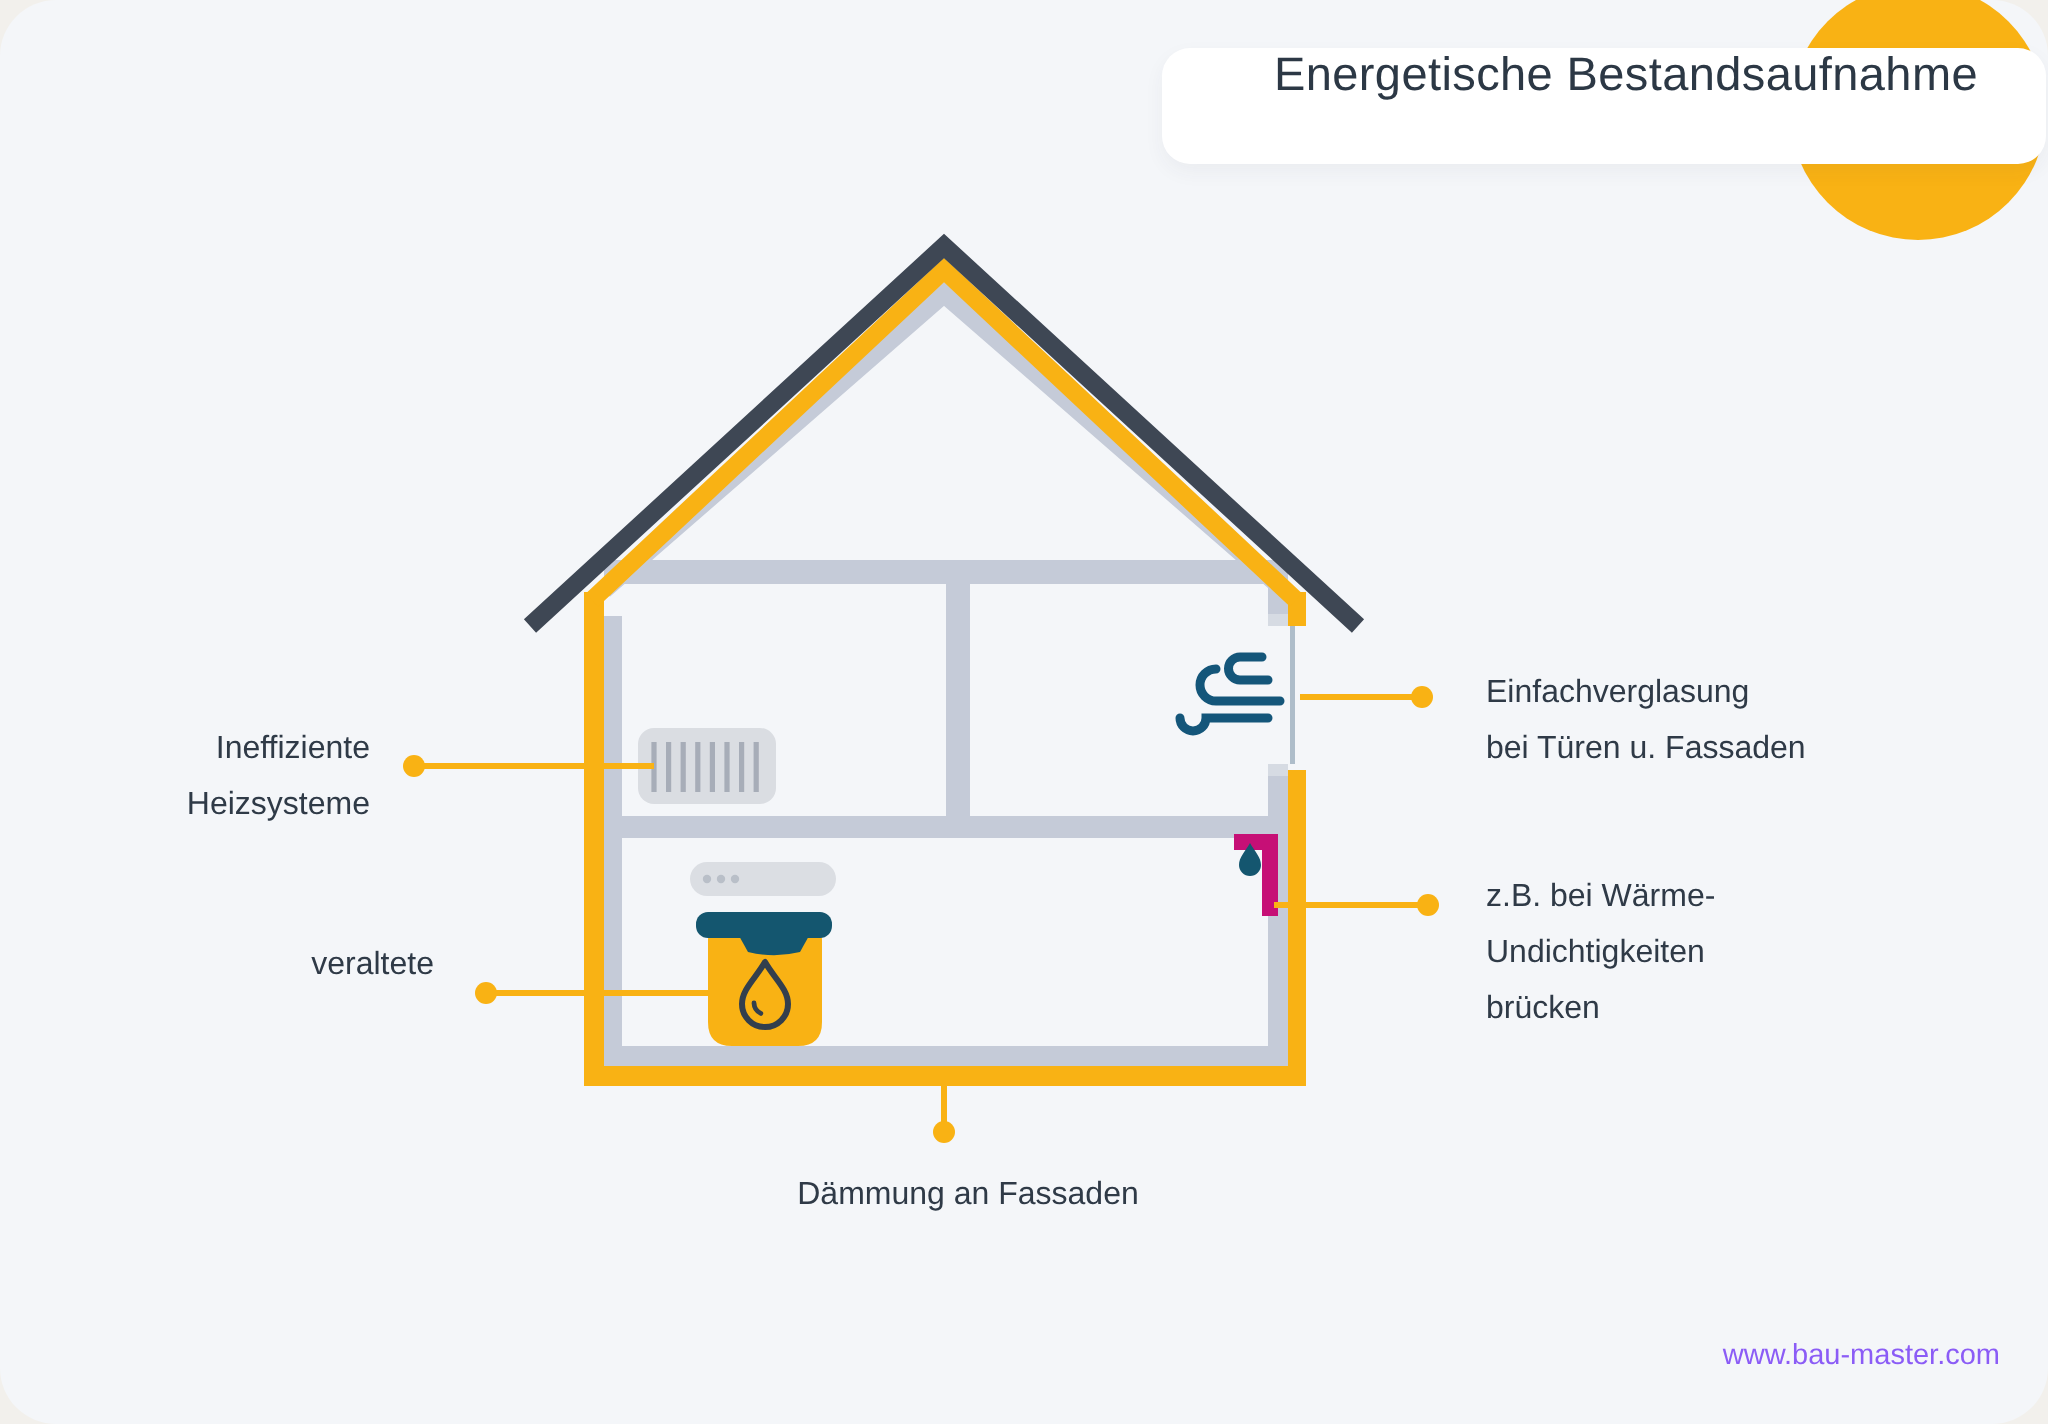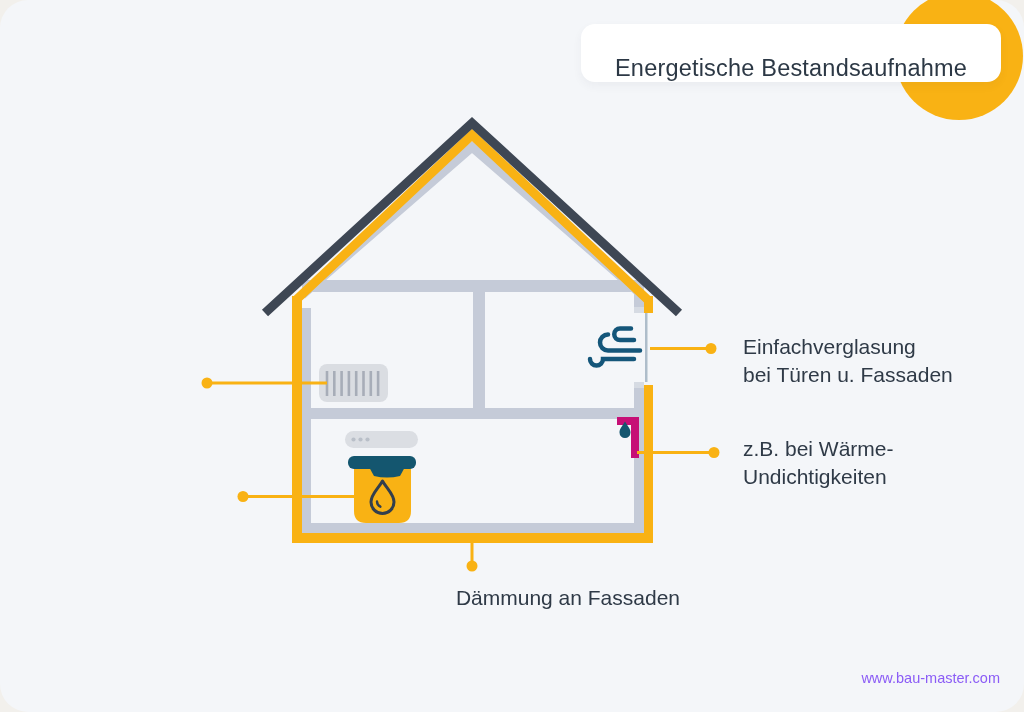--- a/index.html
+++ b/index.html
@@ -18,27 +18,28 @@
     position:absolute;inset:0;background:var(--card-bg);
     border-radius:28px;overflow:hidden;
   }
   .blob{
     position:absolute;left:895px;top:-8px;width:128px;height:128px;
     border-radius:50%;background:var(--accent-yellow);
   }
   .title-box{
     position:absolute;left:581px;top:24px;width:420px;height:58px;
     background:#ffffff;border-radius:14px;
-    display:flex;align-items:flex-end;justify-content:center;
+    display:flex;align-items:flex-start;justify-content:center;
     font-size:23.5px;letter-spacing:.2px;color:#2C3845;
     box-shadow:0 4px 10px rgba(50,60,80,.05);
+    padding-left:22px;
   }
   .house-svg{position:absolute;left:0;top:0;}
   .label{
-    position:absolute;font-size:21px;line-height:28px;color:var(--text-dark);
+    position:absolute;font-size:16px;line-height:28px;color:var(--text-dark);
   }
   .label span{display:block;}
   .lbl-right{text-align:right;}
   .lbl-center{text-align:center;}
   .footer{
     position:absolute;top:670px;right:24px;font-size:14.5px;color:#8b5cf6;
   }
   
   .f-yellow{fill:var(--accent-yellow);} .s-yellow{stroke:var(--accent-yellow);fill:none;}
   .f-wall{fill:var(--wall-gray);} .s-roofdark{stroke:var(--roof-dark);fill:none;}
@@ -151,33 +152,39 @@
     <g>
       <line class="conn" x1="637" y1="452.5" x2="714" y2="452.5"></line>
       <circle class="f-yellow" cx="714" cy="452.5" r="5.5"></circle>
     </g>
     <g>
       <line class="conn" x1="472" y1="541" x2="472" y2="566"></line>
       <circle class="f-yellow" cx="472" cy="566" r="5.5"></circle>
     </g>
   </svg>
 
+  <div class="label lbl-right" style="right:839px;top:361px;">
+    <span>Ineffiziente</span>
+    <span>Heizsysteme</span>
+  </div>
 
   <div class="label lbl-right" style="right:807px;top:469px;">
+    <span>veraltete</span>
   </div>
 
   <div class="label" style="left:743px;top:333px;">
     <span>Einfachverglasung</span>
     <span>bei Türen u. Fassaden</span>
   </div>
 
   <div class="label" style="left:743px;top:435px;">
     <span>z.B. bei Wärme-</span>
     <span>Undichtigkeiten</span>
+    <span>brücken</span>
   </div>
 
-  <div class="label lbl-center" style="left:260px;top:584px;width:420px;text-align:right;">
+  <div class="label lbl-center" style="left:274px;top:584px;width:420px;">
     <span>Dämmung an Fassaden</span>
   </div>
 
   <div class="footer">www.bau-master.com</div>
 
 </div>
 
 </body></html>

